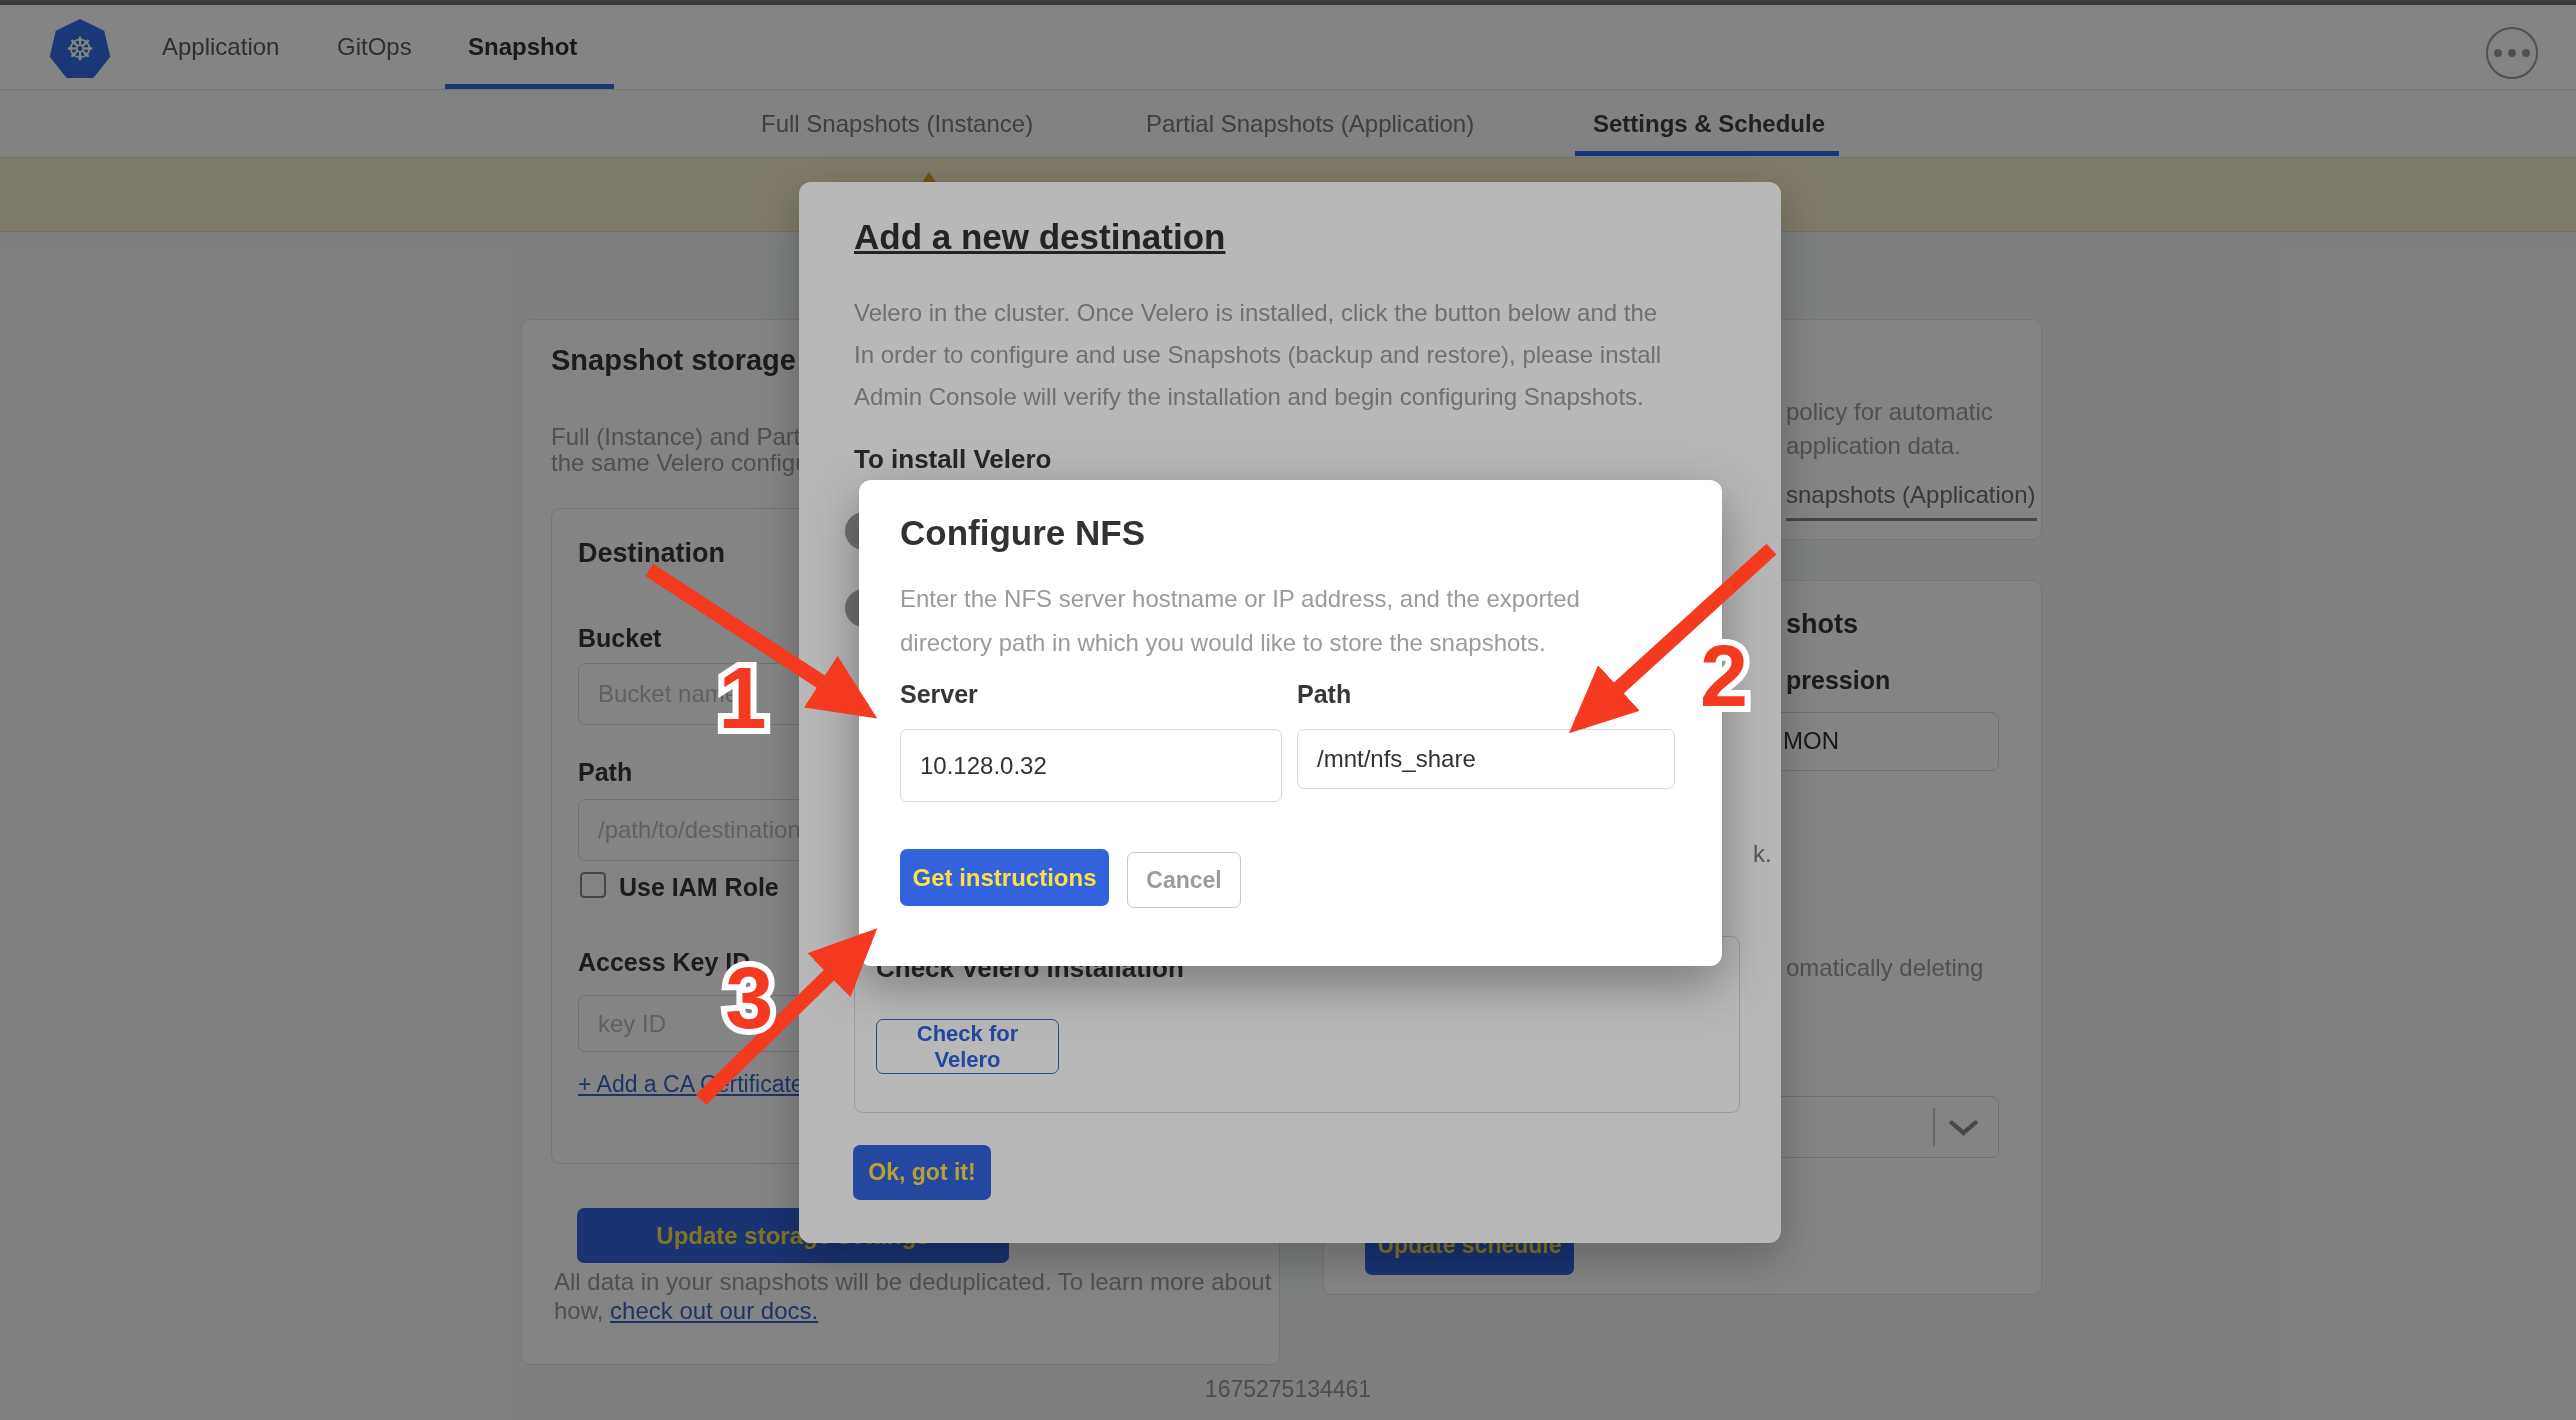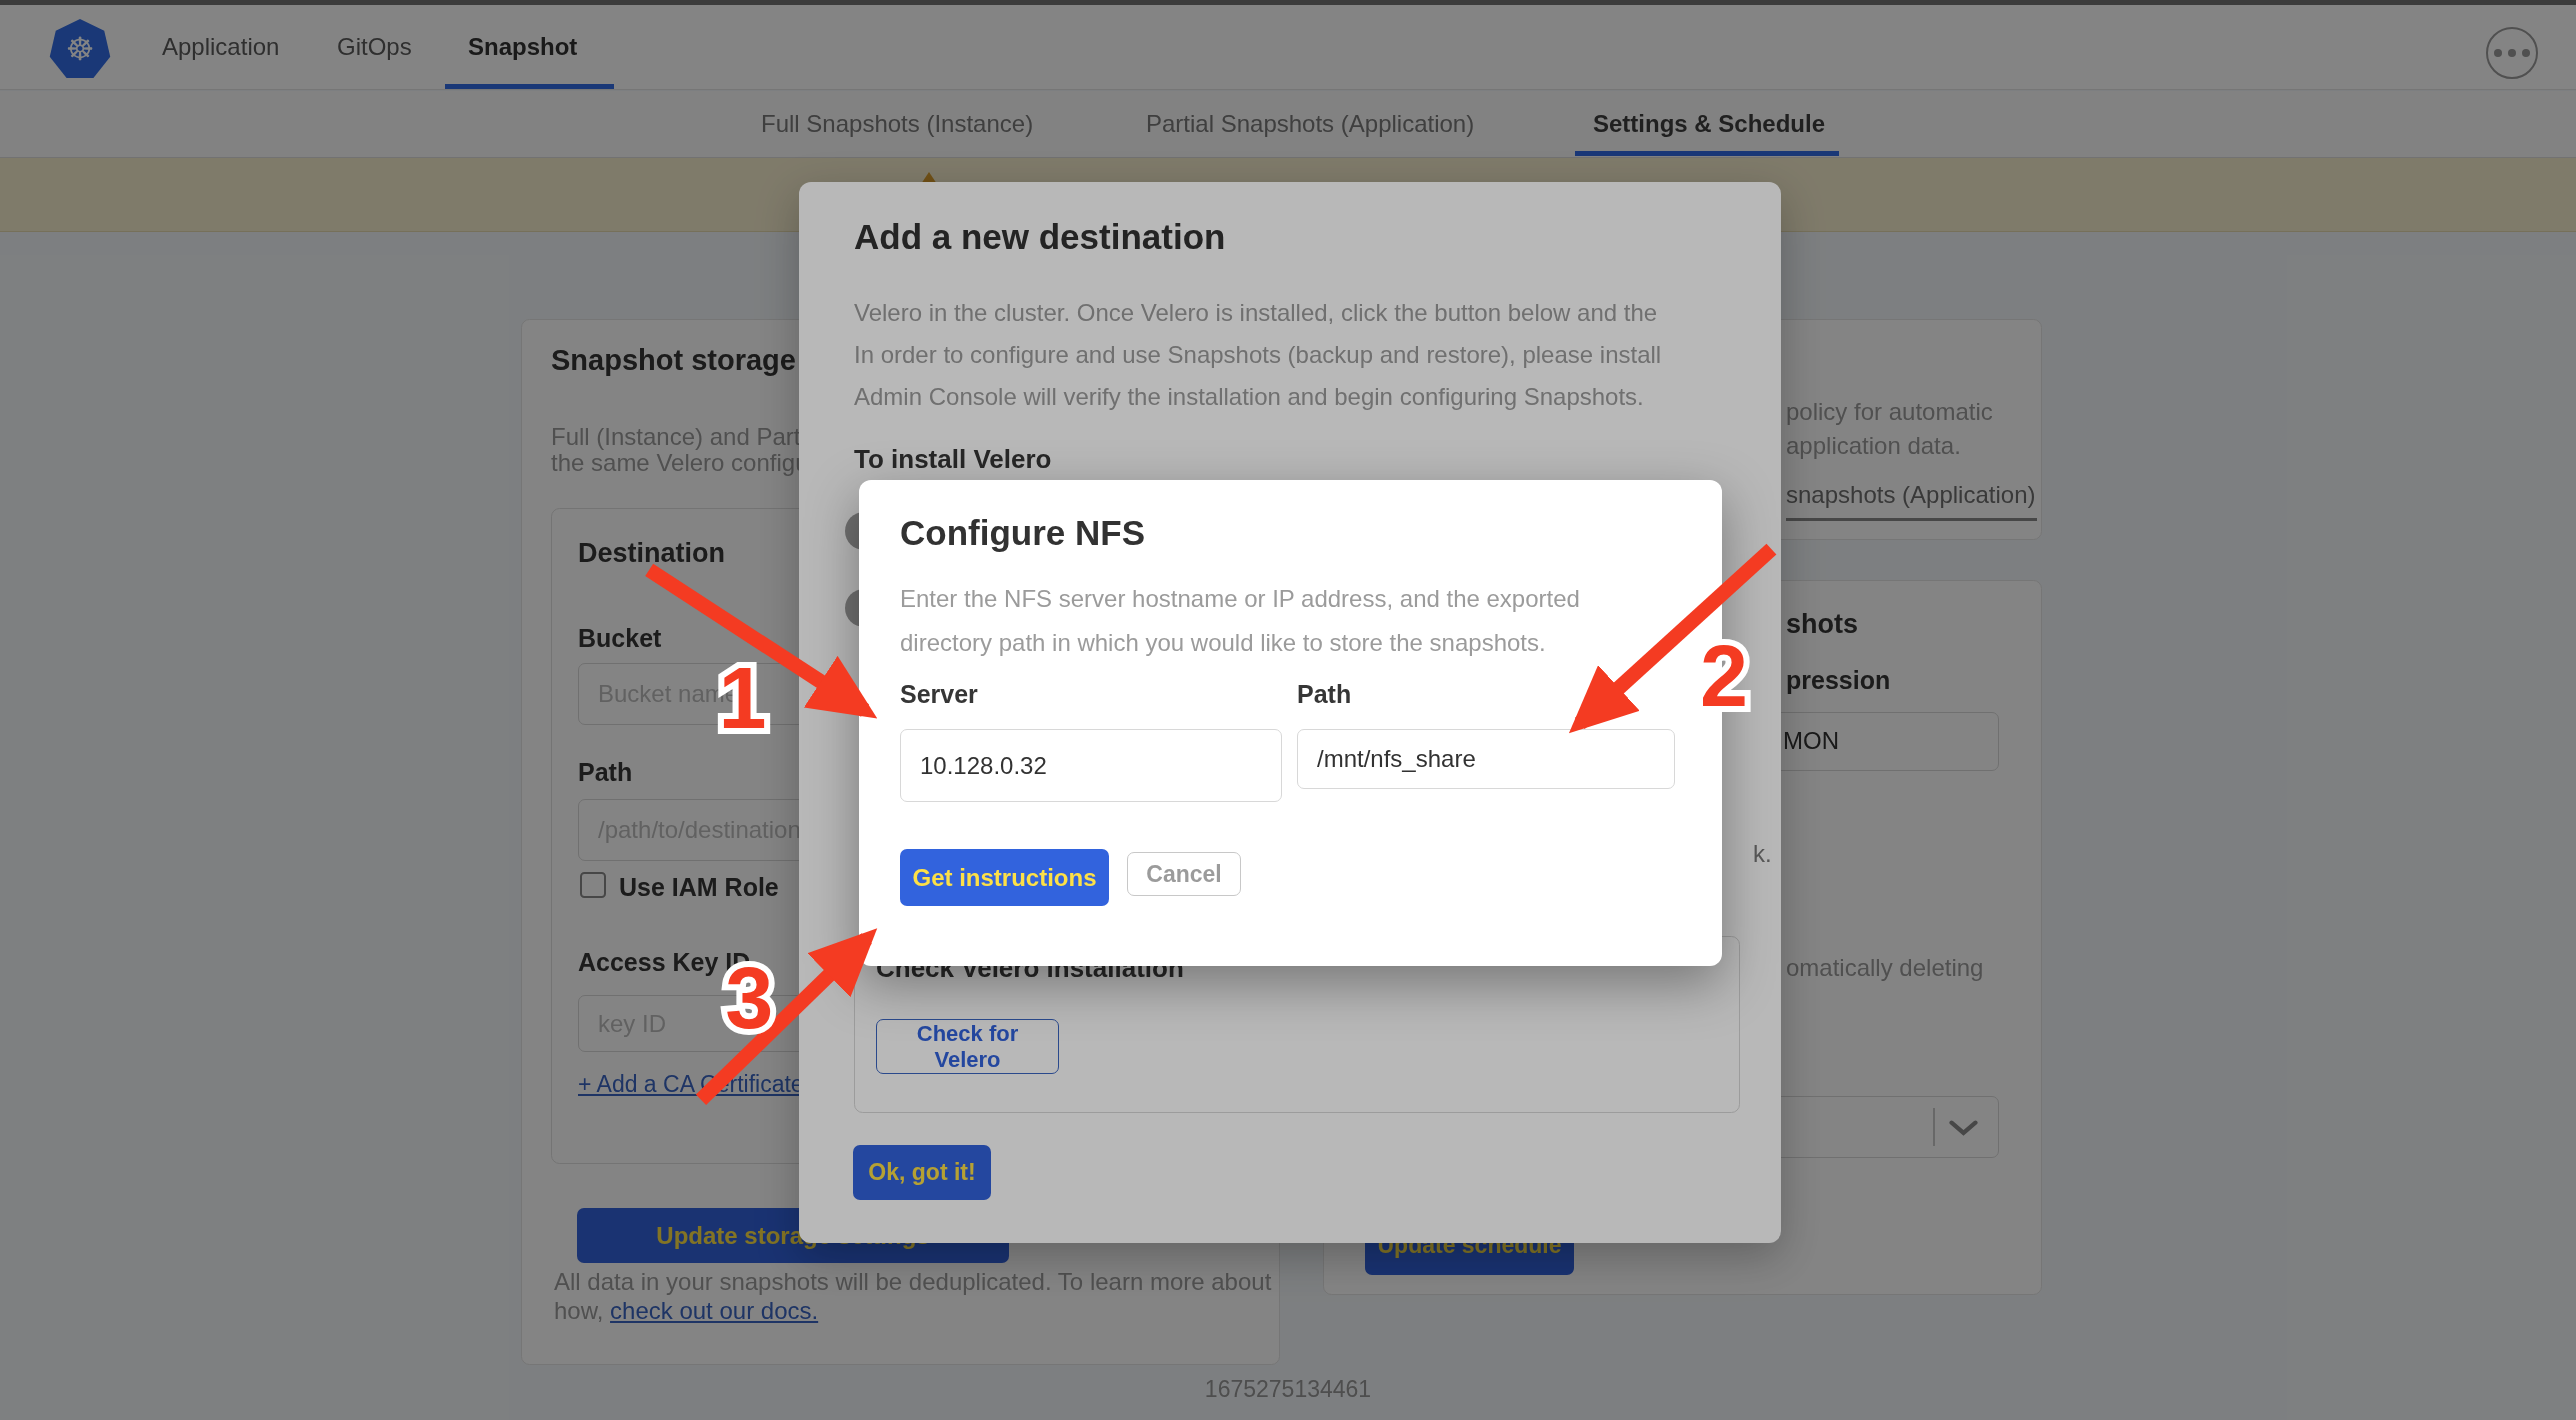--- a/index.html
+++ b/index.html
@@ -130,21 +130,21 @@
       <polyline points="3,3 17,15 31,3" fill="none" stroke="#8a8a8a" stroke-width="5" stroke-linecap="round"></polyline>
     </svg>
     <button class="abs btn-blue" style="left:41px;top:635px;width:209px;height:59px;font-size:23px;">Update schedule</button>
   </div>
 
   <div class="abs ts" style="left:0;top:1376px;width:2576px;text-align:center;">1675275134461</div>
 
   <div class="abs overlay1"></div>
 
   <div class="abs modal-dest">
-    <div class="abs modal-title" style="left:55px;top:35px;">Add a new destination</div>
+    <div class="abs modal-title" style="left:55px;top:35px;text-decoration:underline;">Add a new destination</div>
     <div class="abs gray" style="left:55px;top:110px;line-height:42px;">
       <div>Velero in the cluster. Once Velero is installed, click the button below and the</div>
       <div>In order to configure and use Snapshots (backup and restore), please install</div>
       <div>Admin Console will verify the installation and begin configuring Snapshots.</div>
     </div>
     <div class="abs lbl" style="left:55px;top:262px;font-size:26px;">To install Velero</div>
     <div class="abs step-circle" style="left:46px;top:330px;">1</div>
     <div class="abs step-circle" style="left:46px;top:407px;">2</div>
     <div class="abs" style="left:954px;top:658px;font-size:24px;color:#7a7a7a;">k.</div>
 
@@ -162,21 +162,21 @@
     <div class="abs modal-title" style="left:41px;top:33px;">Configure NFS</div>
     <div class="abs gray" style="left:41px;top:97px;line-height:44px;">
       <div>Enter the NFS server hostname or IP address, and the exported</div>
       <div>directory path in which you would like to store the snapshots.</div>
     </div>
     <div class="abs lbl" style="left:41px;top:200px;">Server</div>
     <div class="abs lbl" style="left:438px;top:200px;">Path</div>
     <input class="abs tinput" style="left: 41px; top: 249px; width: 382px; height: 73px;" value="10.128.0.32">
     <input class="abs tinput" style="left: 438px; top: 249px; width: 378px; height: 60px;" value="/mnt/nfs_share">
     <button class="abs btn-blue" style="left:41px;top:369px;width:209px;height:57px;">Get instructions</button>
-    <button class="abs btn-ghost" style="left:268px;top:372px;width:114px;height:44px;">Cancel</button>
+    <button class="abs btn-ghost" style="left:268px;top:372px;width:114px;height:56px;">Cancel</button>
   </div>
 
   <svg class="abs anno" width="2576" height="1421" viewBox="0 0 2984 1646">
     <defs>
       <marker id="ah" markerUnits="strokeWidth" markerWidth="4.6" markerHeight="4.2" refX="3.6" refY="2.1" orient="auto">
         <path d="M0,0 L4.6,2.1 L0,4.2 Z" fill="#f43b22"></path>
       </marker>
     </defs>
     <line x1="752" y1="660" x2="1002" y2="823" stroke="#f43b22" stroke-width="17" marker-end="url(#ah)"></line>
     <line x1="2052" y1="636" x2="1830" y2="838" stroke="#f43b22" stroke-width="17" marker-end="url(#ah)"></line>

